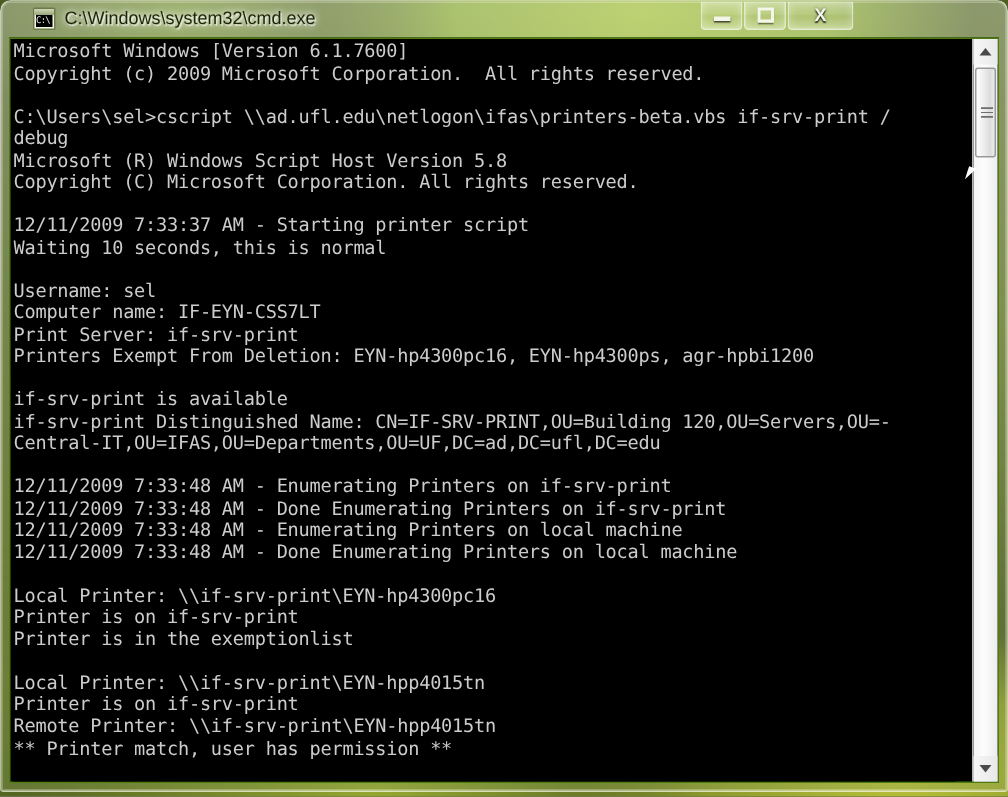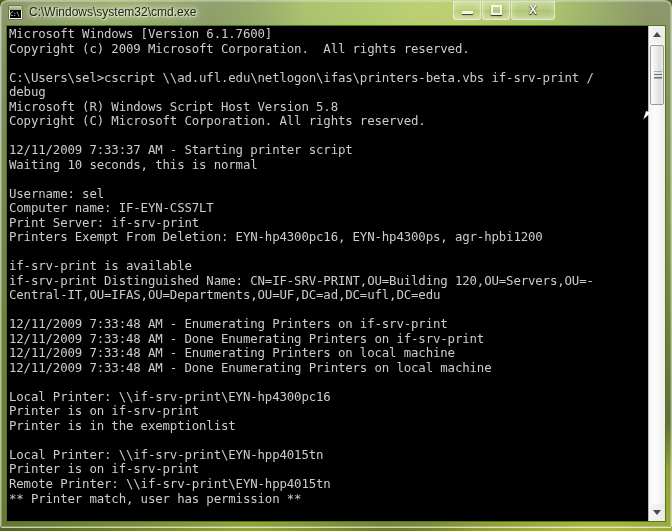--- a/index.html
+++ b/index.html
@@ -38,21 +38,21 @@
         rgba(245,248,232,0.38) 0%,
         rgba(214,226,176,0.30) 40%,
         rgba(170,186,120,0.26) 75%,
         rgba(140,158,92,0.30) 100%);
     border: 1px solid rgba(250,252,240,0.55);
     box-shadow: inset 0 0 0 1px rgba(255,255,255,0.25);
   }
 
   
   #titlebar {
-    position: absolute; left: 0; top: 0;
+    position: absolute; left: 14px; top: 0;
     width: 558px; height: 25px; padding-left: 12px;
   }
   #title-icon {
     position: absolute; left: 8px; top: 5px;
     width: 15px; height: 15px;
     background: #f2f4e6;
     border: 1px solid #6d7a4a;
     border-radius: 1px;
     overflow: hidden;
   }

